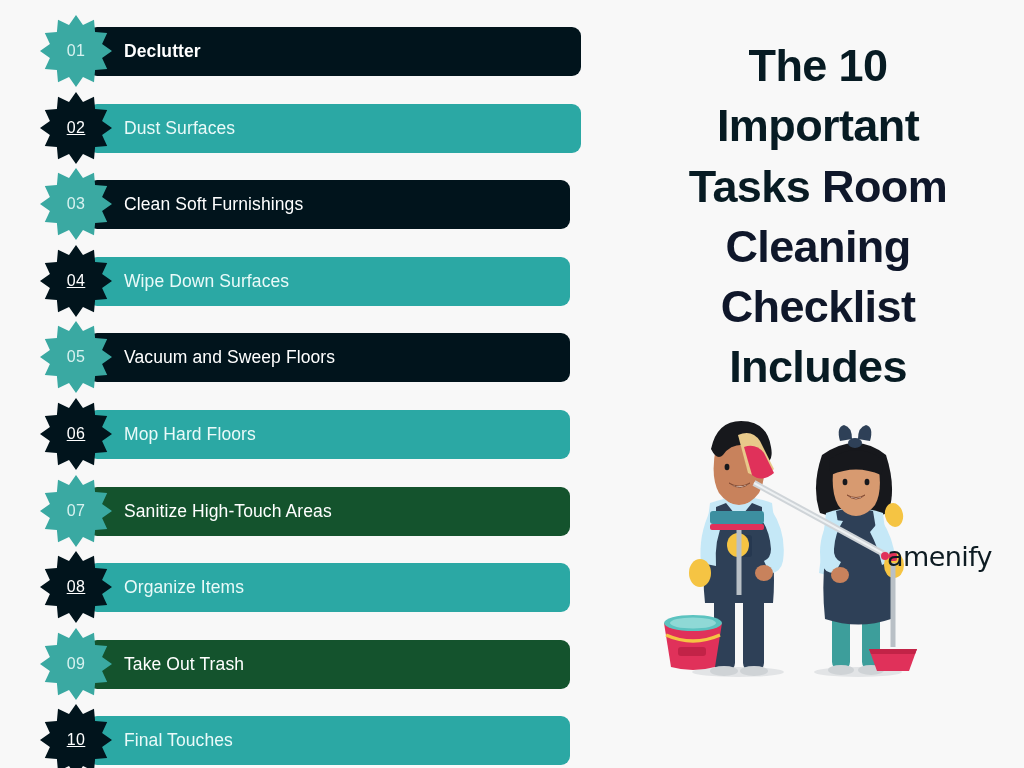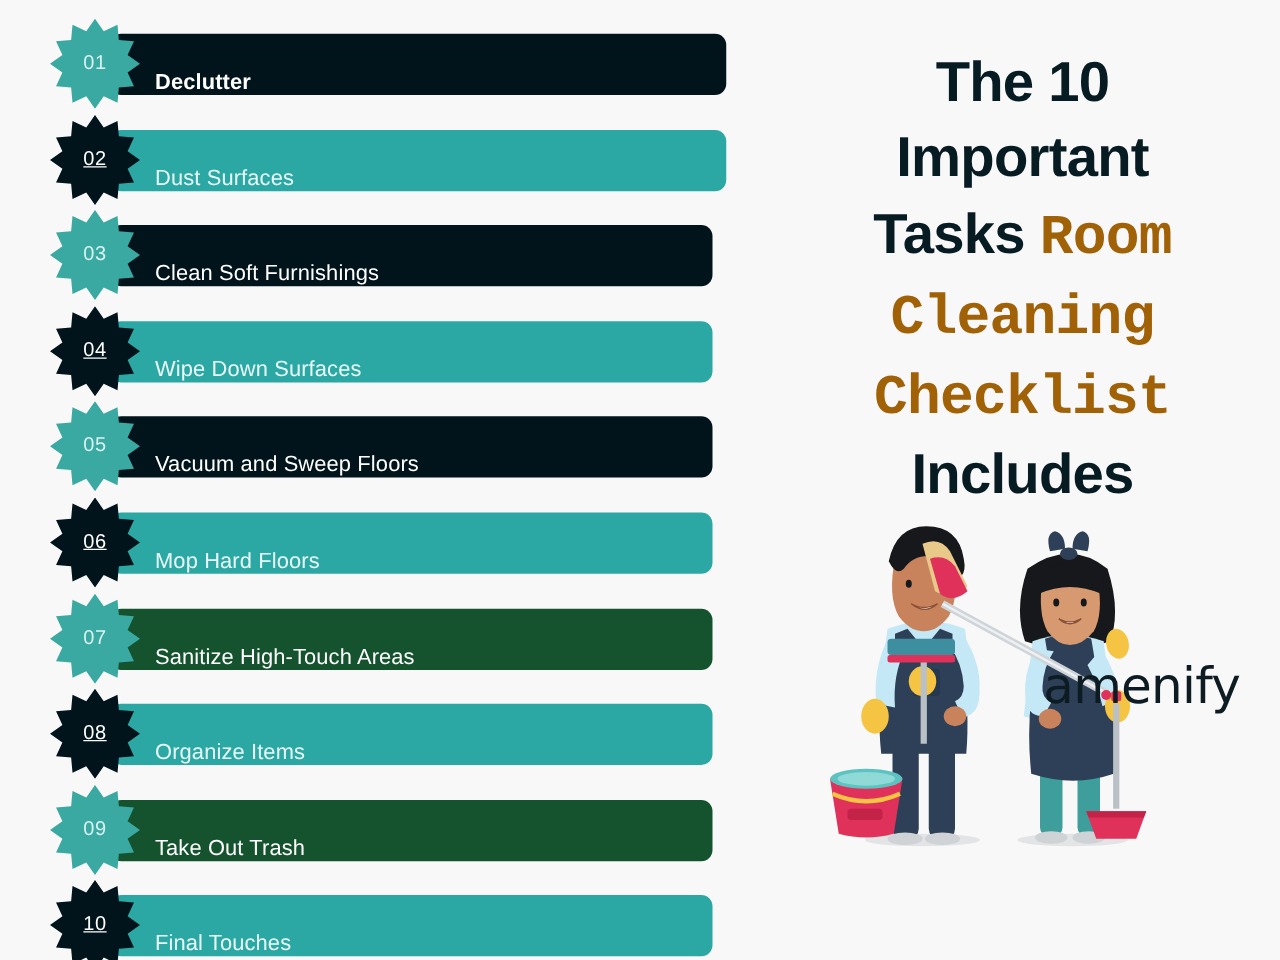--- a/index.html
+++ b/index.html
@@ -39,21 +39,21 @@
     height: 76.6px;
   }
 
   .bar {
     position: absolute;
     left: 88px;
     top: 6px;
     height: 49px;
     border-radius: 9px;
     display: flex;
-    align-items: flex-end;
+    align-items: center;
     padding-left: 36px;
   }
 
   .bar-label {
     font-size: 17.5px;
     letter-spacing: 0.1px;
     white-space: nowrap;
   }
 
   
@@ -109,28 +109,28 @@
     top: 36px;
     left: 0;
     width: 412px;
     text-align: center;
     font-size: 45px;
     line-height: 1.34;
     font-weight: bold;
     letter-spacing: -0.6px;
     color: #071b23;
   }
-  .title .hl { color: #a16207; font-family: Liberation Mono, monospace; }
+  .title .hl { color: #0f172a; }
 
   
   .logo {
     position: absolute;
     right: 32px;
     bottom: 28px;
-    font-size: 40px;
+    font-size: 27px;
     letter-spacing: -0.6px;
     color: #0d1b22;
     font-family: "DejaVu Sans", sans-serif;
   }
 
   
   .illus {
     position: absolute;
     left: 14px;
     top: 395px;

